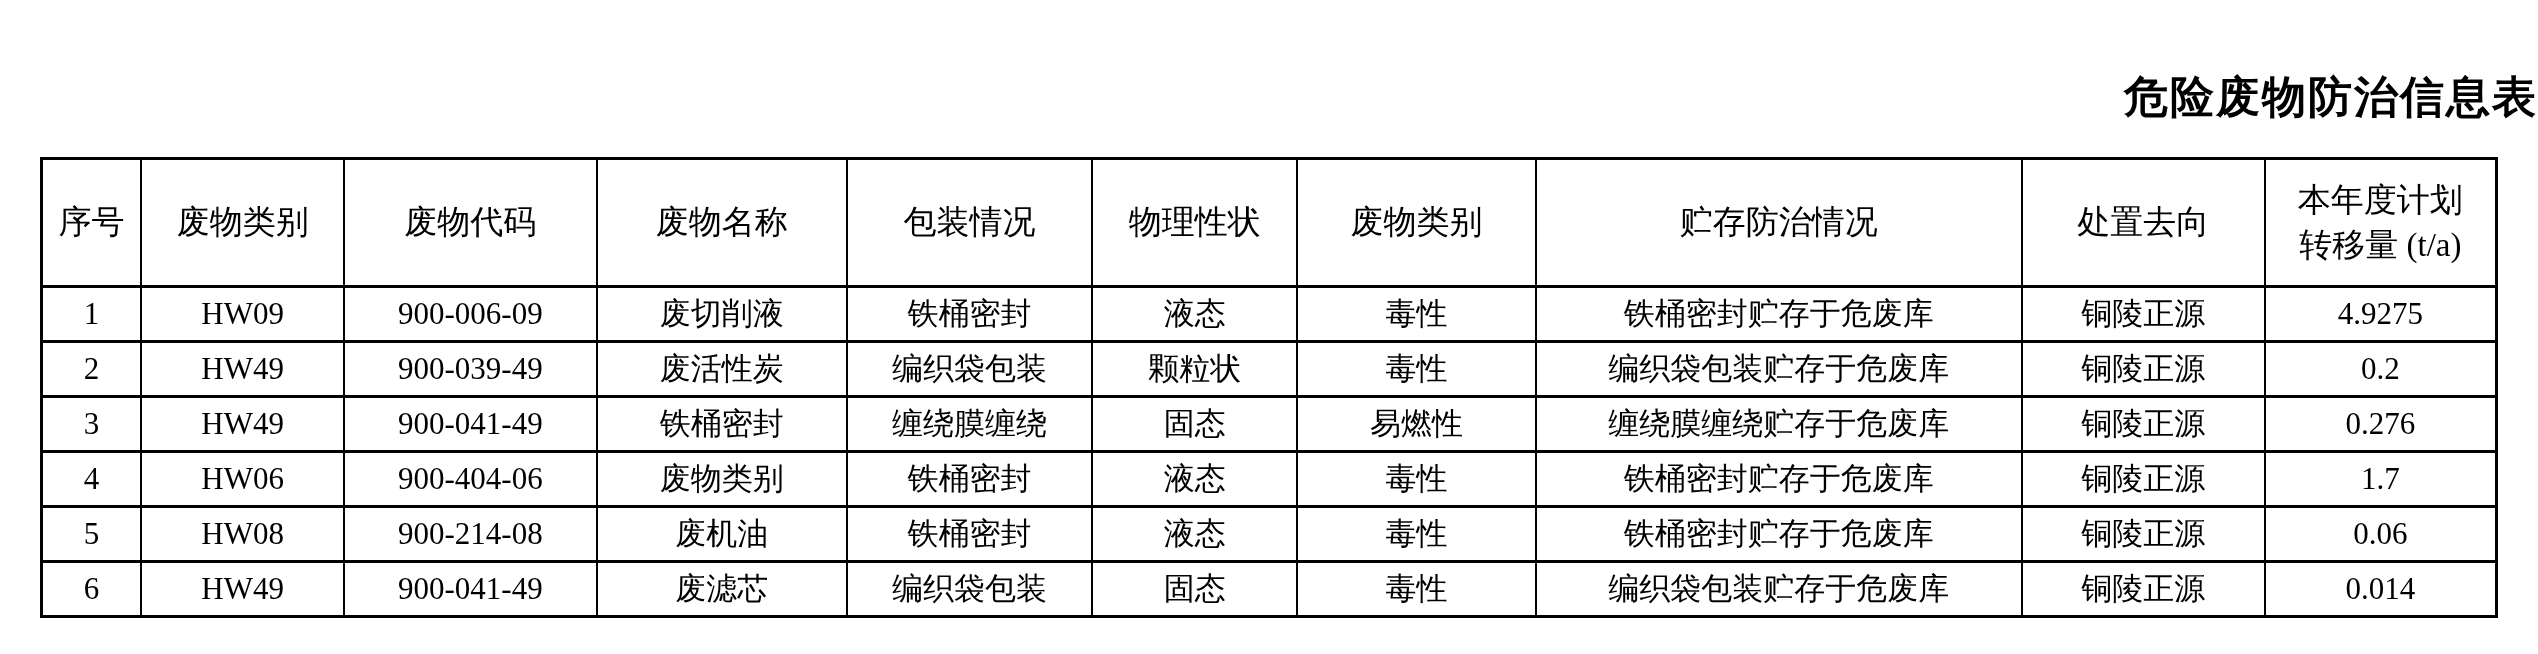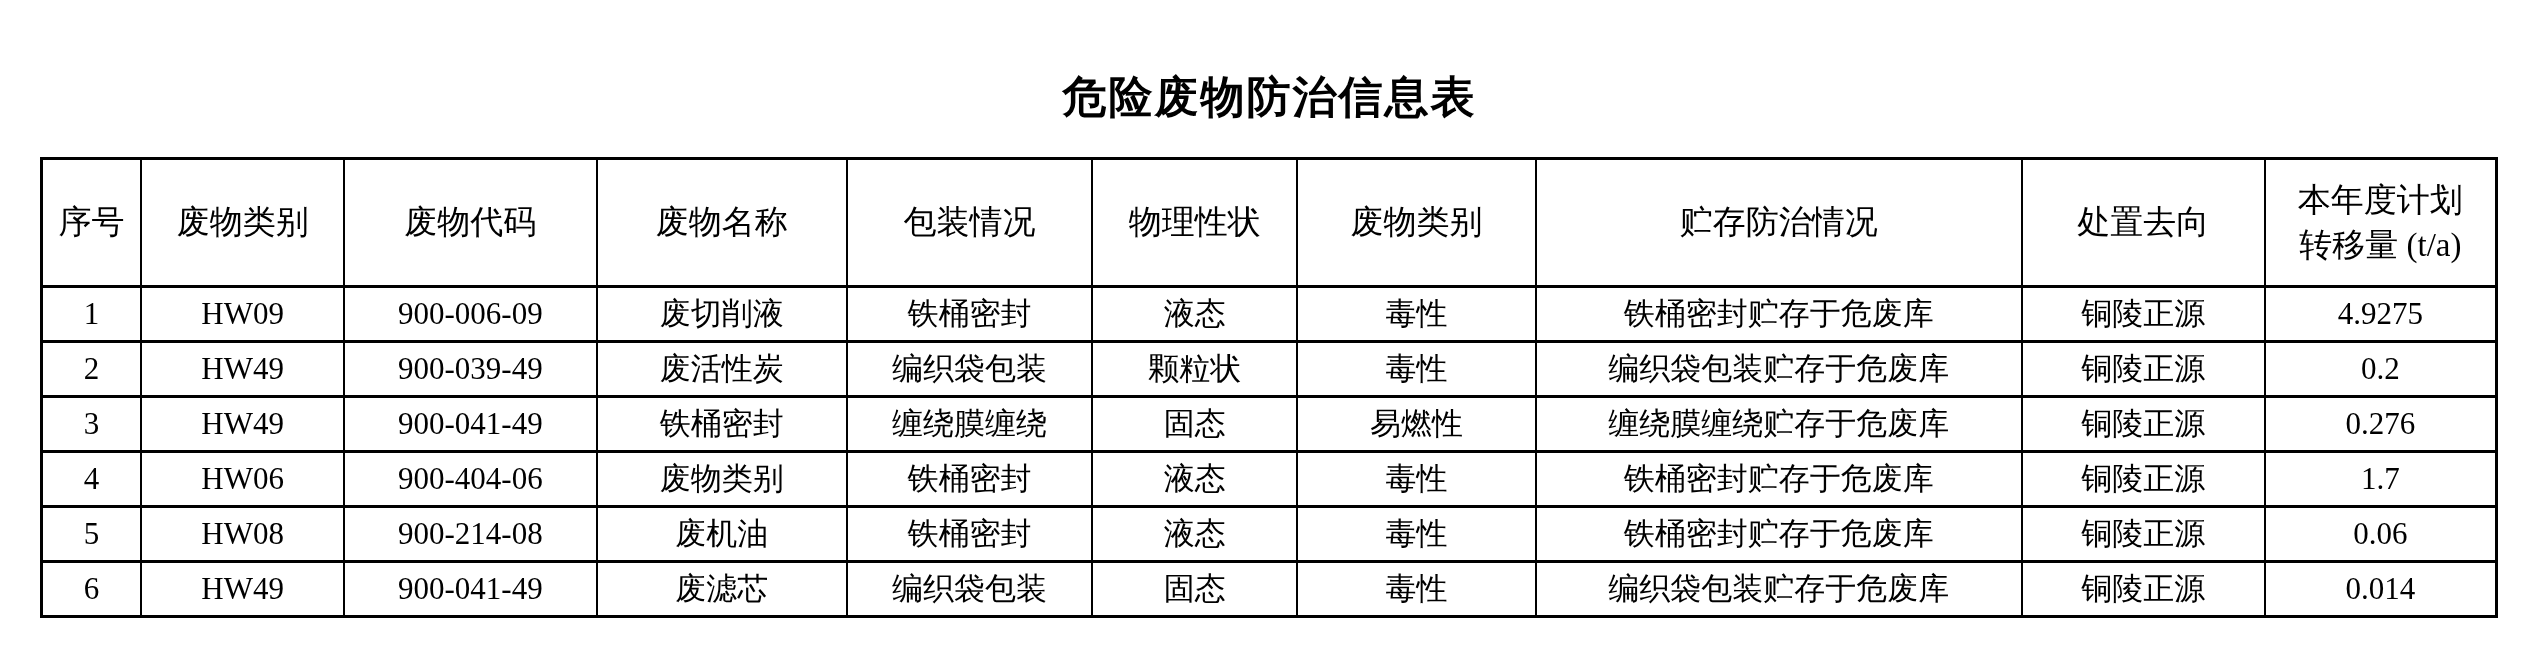--- a/index.html
+++ b/index.html
@@ -10,21 +10,21 @@
     font-family: "Liberation Serif", "DejaVu Serif", serif;
   }
   body {
     width: 2538px;
     height: 654px;
     box-sizing: border-box;
     overflow: hidden;
   }
   .page-title {
     margin: 68px 0 30px 1px;
-    text-align: center;
+    text-align: right;
     font-size: 44px;
     font-weight: bold;
     letter-spacing: 2px;
   }
   table.info-table {
     border-collapse: collapse;
     table-layout: fixed;
     width: 2458px;
     margin: 0 40px;
     border: 3px solid #000;

